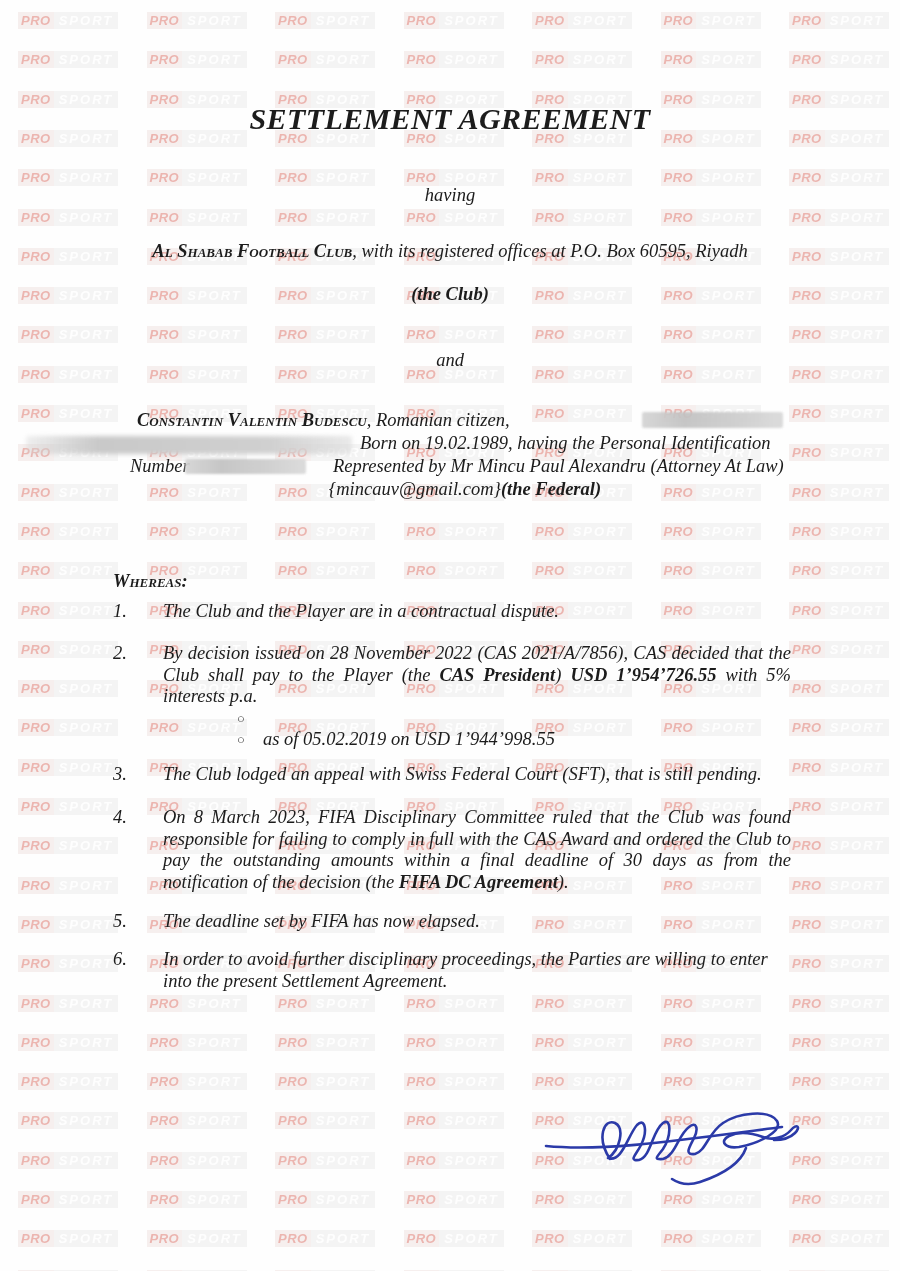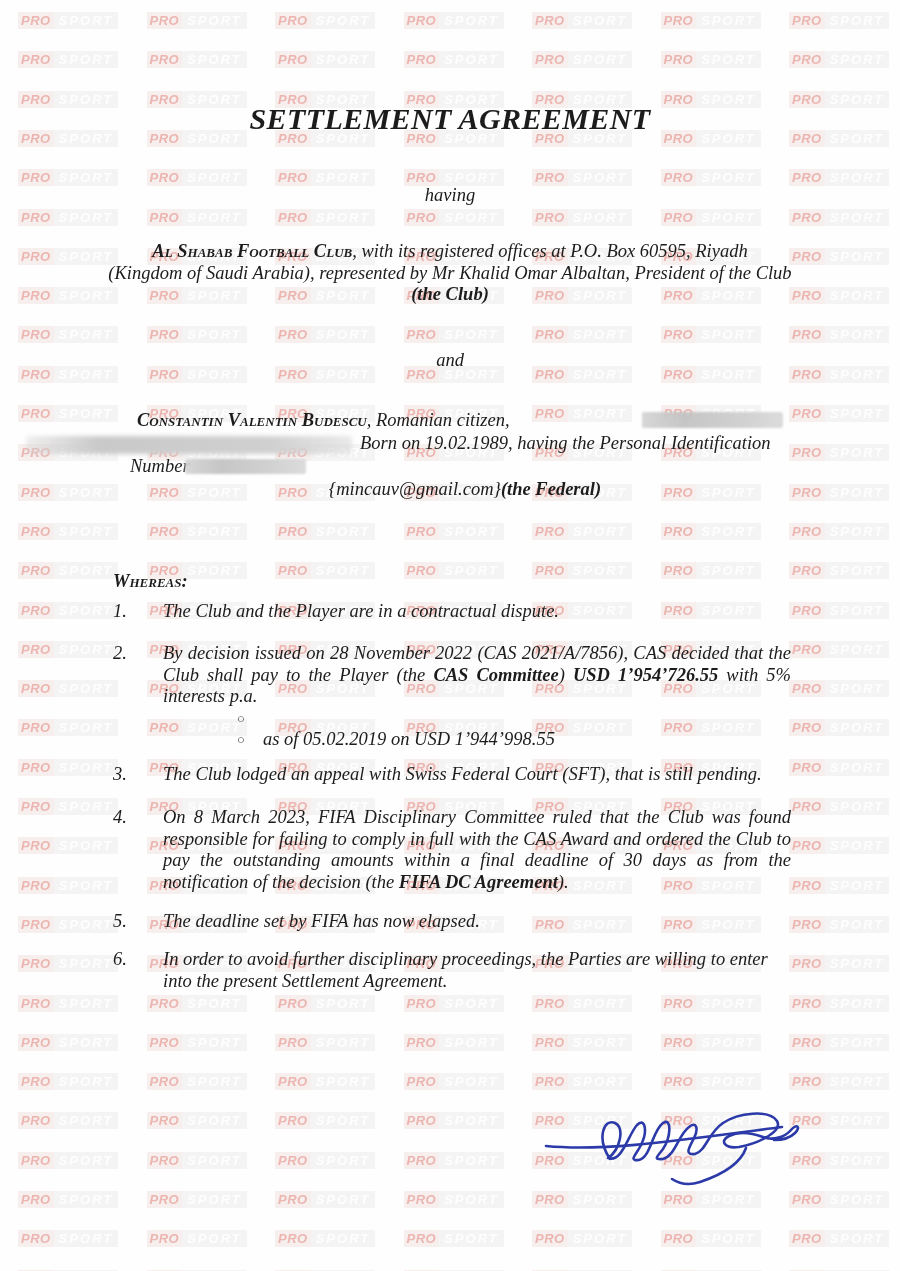--- a/index.html
+++ b/index.html
@@ -964,51 +964,52 @@
     </div>
 
   <div class="content">
 
     <div class="abs c title" style="left:0;right:0;top:102px;">SETTLEMENT AGREEMENT</div>
 
     <div class="abs c" style="left:0;right:0;top:185px;">having</div>
 
     <div class="abs c" style="left:108px;width:684px;top:241px;">
       <span class="nw"><span class="b sc">Al Shabab Football Club</span><span>, with its registered offices at P.O. Box 60595, Riyadh</span></span><br>
-      <span class="nw">(Kingdom of Saudi Arabia), represented by Mr Khalid Omar Albaltan, President of the Club</span><br>
+      <br>
       <span class="b">(the Club)</span>
     </div>
 
     <div class="abs c" style="left:0;right:0;top:350px;">and</div>
 
     <div class="abs nw" style="left:137px;top:410px;">
       <span class="b sc">Constantin Valentin Budescu</span><span>, Romanian citizen,</span>
     </div>
     <div class="redact" style="left:642px;top:412px;width:141px;height:16px;"></div>
 
     <div class="blurstrip" style="left:26px;top:436px;width:326px;height:18px;"></div>
     <div class="abs nw" style="left:360px;top:433px;">Born on 19.02.1989, having the Personal Identification</div>
 
     <div class="abs nw" style="left:130px;top:456px;">Number</div>
     <div class="redact" style="left:185px;top:459px;width:121px;height:15px;"></div>
+    <div class="abs nw" style="left:333px;top:456px;">Represented by Mr Mincu Paul Alexandru (Attorney At Law)</div>
 
     <div class="abs c nw" style="left:0;width:930px;top:479px;">
       <span>{mincauv@gmail.com}</span><span class="b">(the Federal)</span>
     </div>
 
     <div class="abs b sc" style="left:113px;top:571px;">Whereas:</div>
 
     <div class="item" style="top:601px;">
       <span class="num">1.</span>
       <div class="body"><span>The Club and the Player are in a contractual dispute.</span></div>
     </div>
 
     <div class="item" style="top:643px;">
       <span class="num">2.</span>
-      <div class="body j"><span>By decision issued on 28 November 2022 (CAS 2021/A/7856), CAS decided that the Club shall pay to the Player (the </span><span style="font-weight: bold;">CAS Committee</span><span>) </span><span style="font-weight: bold;">USD 1’954’726.55</span><span> with 5% interests p.a.</span></div>
+      <div class="body j"><span>By decision issued on 28 November 2022 (CAS 2021/A/7856), CAS decided that the Club shall pay to the Player (the </span><span style="font-weight: bold;">CAS President</span><span>) </span><span style="font-weight: bold;">USD 1’954’726.55</span><span> with 5% interests p.a.</span></div>
       <div class="body">
         <div class="sub">
           <span class="m">○</span>
         </div>
         <div class="sub">
           <span class="m">○</span>
           <span>as of 05.02.2019 on USD 1’944’998.55</span>
         </div>
       </div>
     </div>

